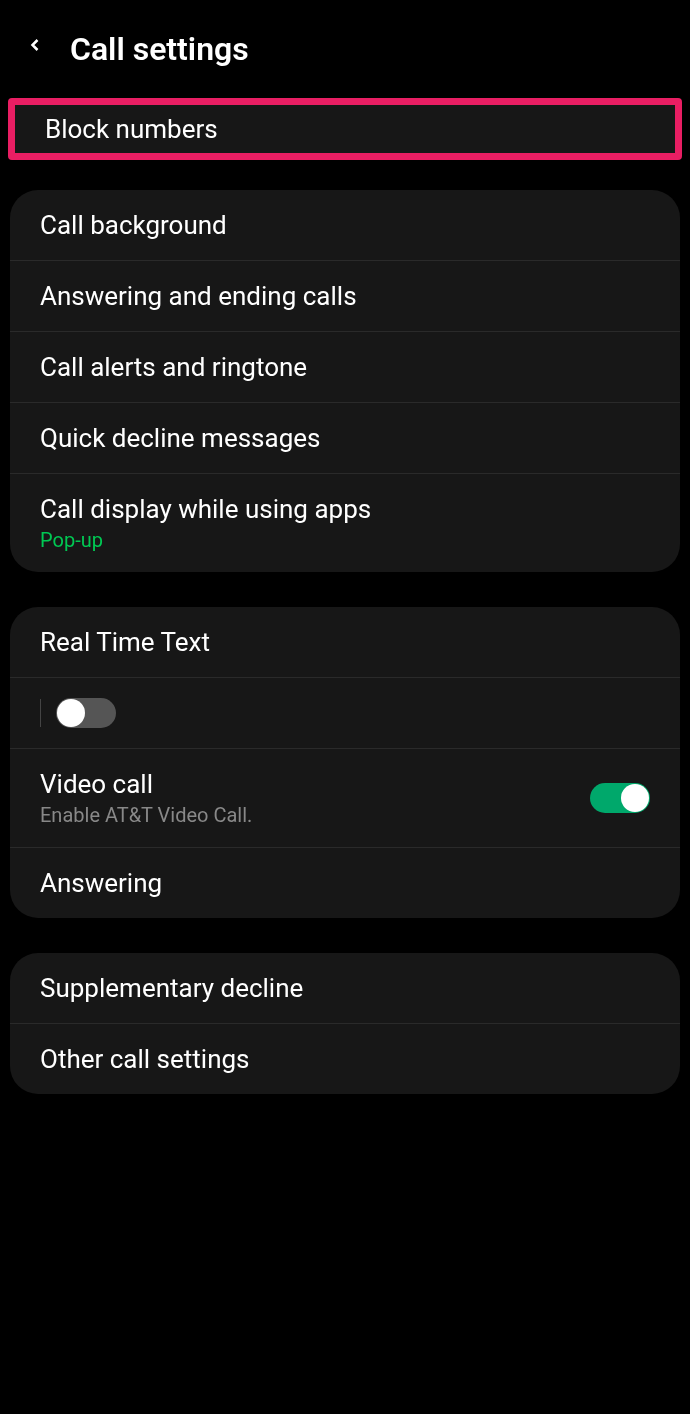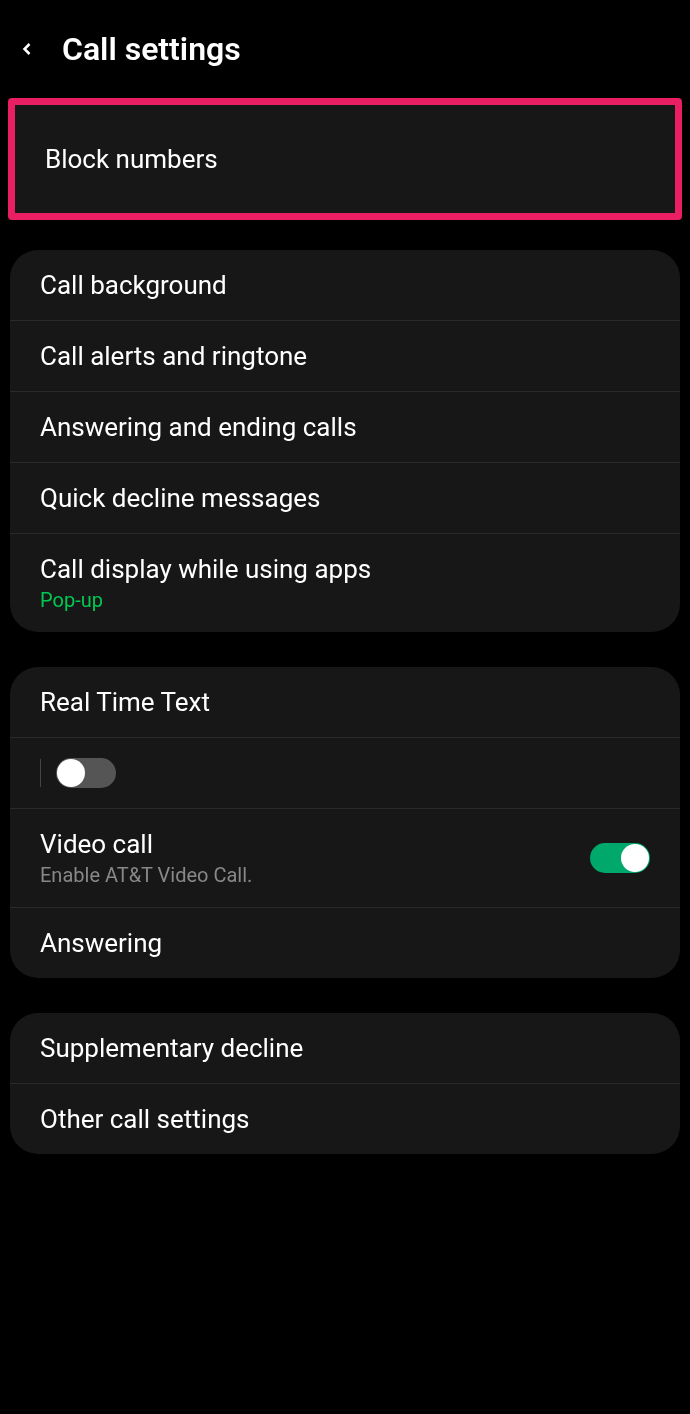--- a/index.html
+++ b/index.html
@@ -10,22 +10,22 @@
     body {
       width: 690px;
       height: 1414px;
       background: #000000;
       font-family: -apple-system, BlinkMacSystemFont, 'Segoe UI', Roboto, sans-serif;
       color: #ffffff;
       overflow: hidden;
     }
     .header {
       display: flex;
-      align-items: center;
-      padding: 30px 20px 20px 12px;
+      align-items: flex-start;
+      padding: 30px 20px 20px 20px;
       gap: 20px;
     }
     .back-icon {
       width: 30px;
       height: 30px;
       display: flex;
       align-items: center;
       justify-content: center;
       cursor: pointer;
     }
@@ -38,21 +38,21 @@
       font-weight: 600;
       color: #ffffff;
     }
     .highlight-box {
       margin: 10px 8px 30px 8px;
       border: 7px solid #e91e63;
       border-radius: 4px;
       background: #171717;
     }
     .highlight-item {
-      padding: 39px 30px;
+      padding: 9px 30px;
       font-size: 26px;
       color: #ffffff;
       cursor: pointer;
     }
     .settings-group {
       margin: 0 10px 35px 10px;
       background: #171717;
       border-radius: 28px;
       overflow: hidden;
     }
@@ -142,26 +142,26 @@
 </div>
 
 <div class="settings-group">
   <div class="settings-item">
     <div class="item-content">
       <span class="item-label">Call background</span>
     </div>
   </div>
   <div class="settings-item">
     <div class="item-content">
+      <span class="item-label">Answering and ending calls</span>
+    </div>
+  </div>
+  <div class="settings-item">
+    <div class="item-content">
       <span class="item-label">Call alerts and ringtone</span>
-    </div>
-  </div>
-  <div class="settings-item">
-    <div class="item-content">
-      <span class="item-label">Answering and ending calls</span>
     </div>
   </div>
   <div class="settings-item">
     <div class="item-content">
       <span class="item-label">Quick decline messages</span>
     </div>
   </div>
   <div class="settings-item">
     <div class="item-content">
       <span class="item-label">Call display while using apps</span>

